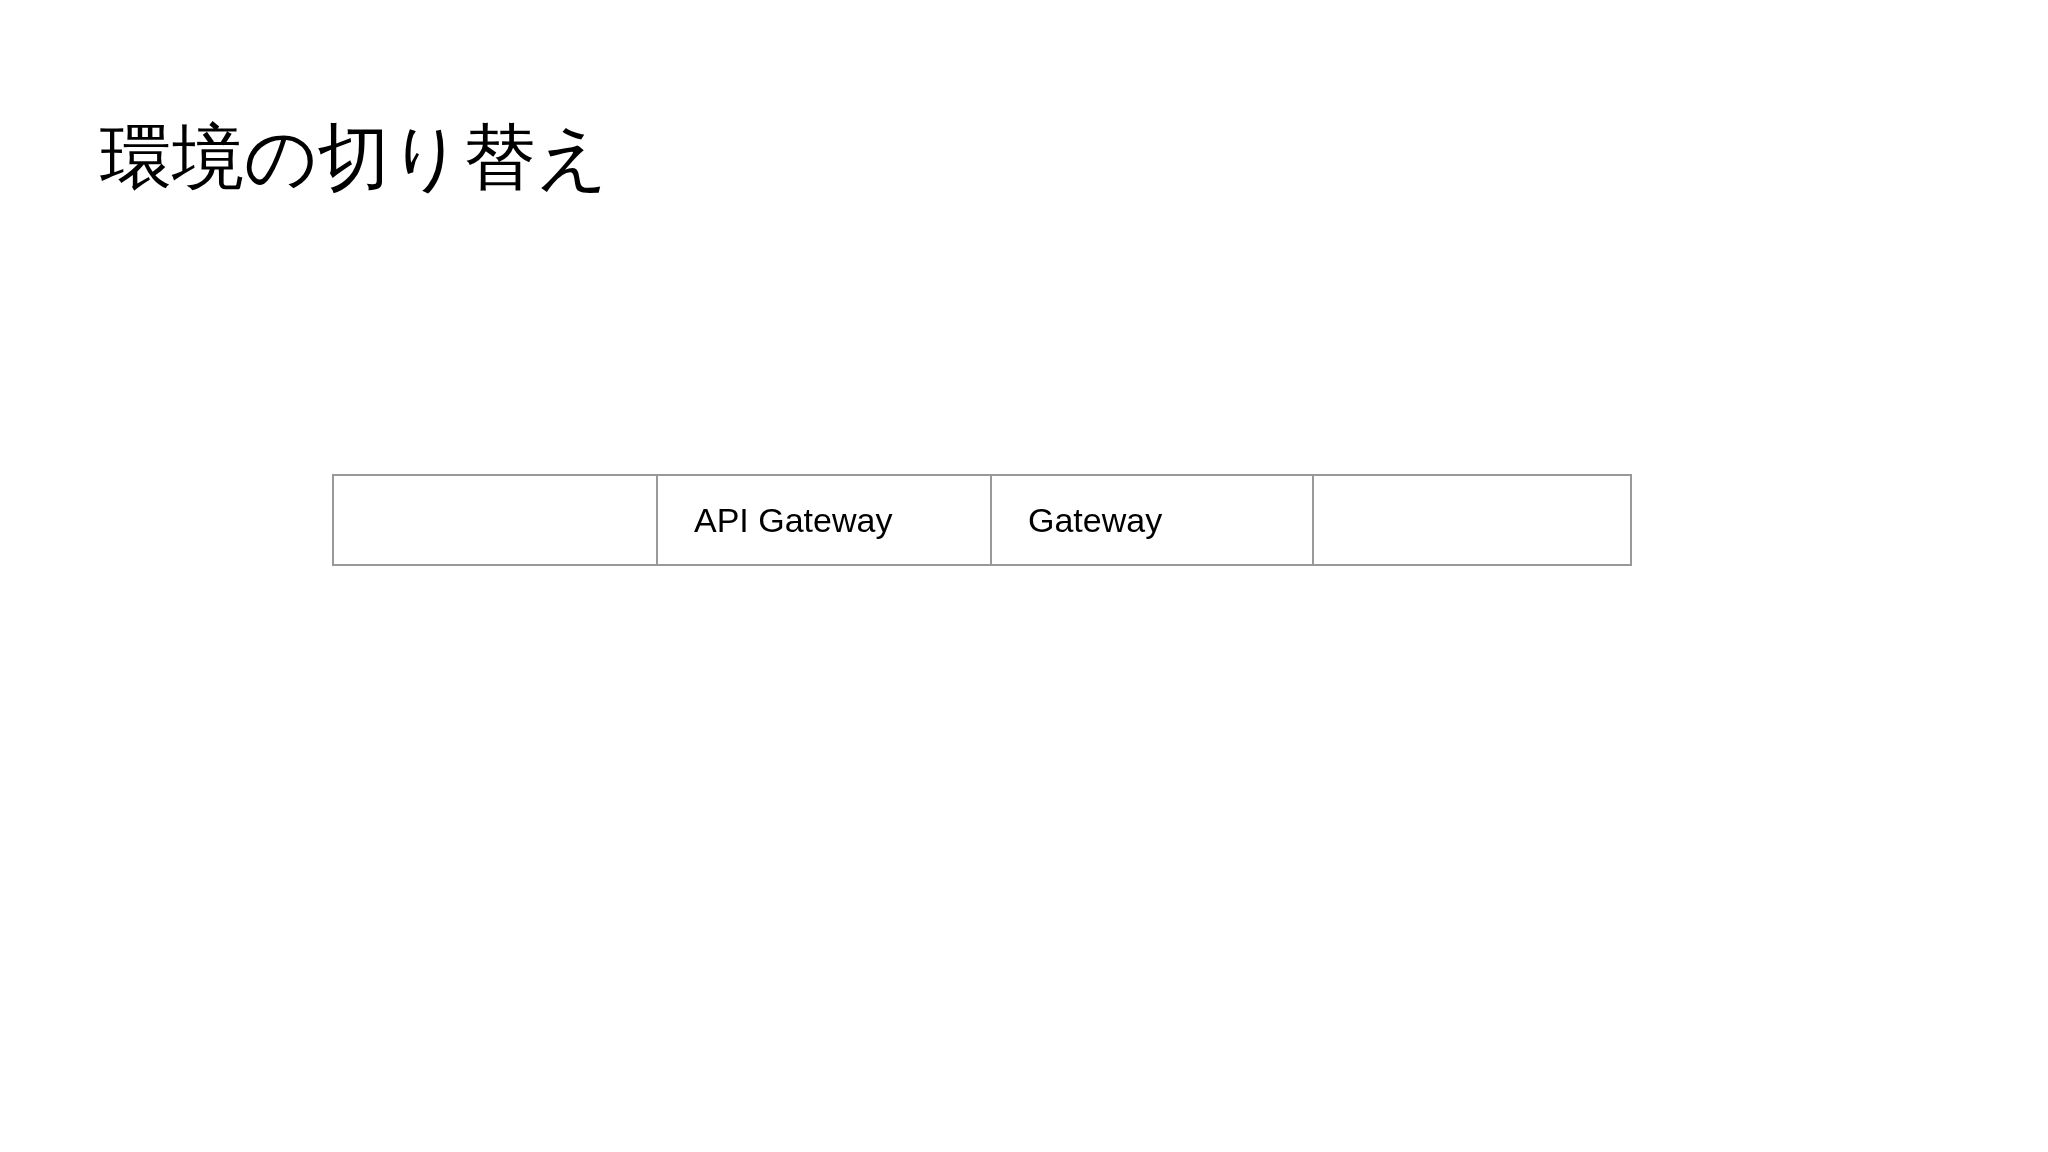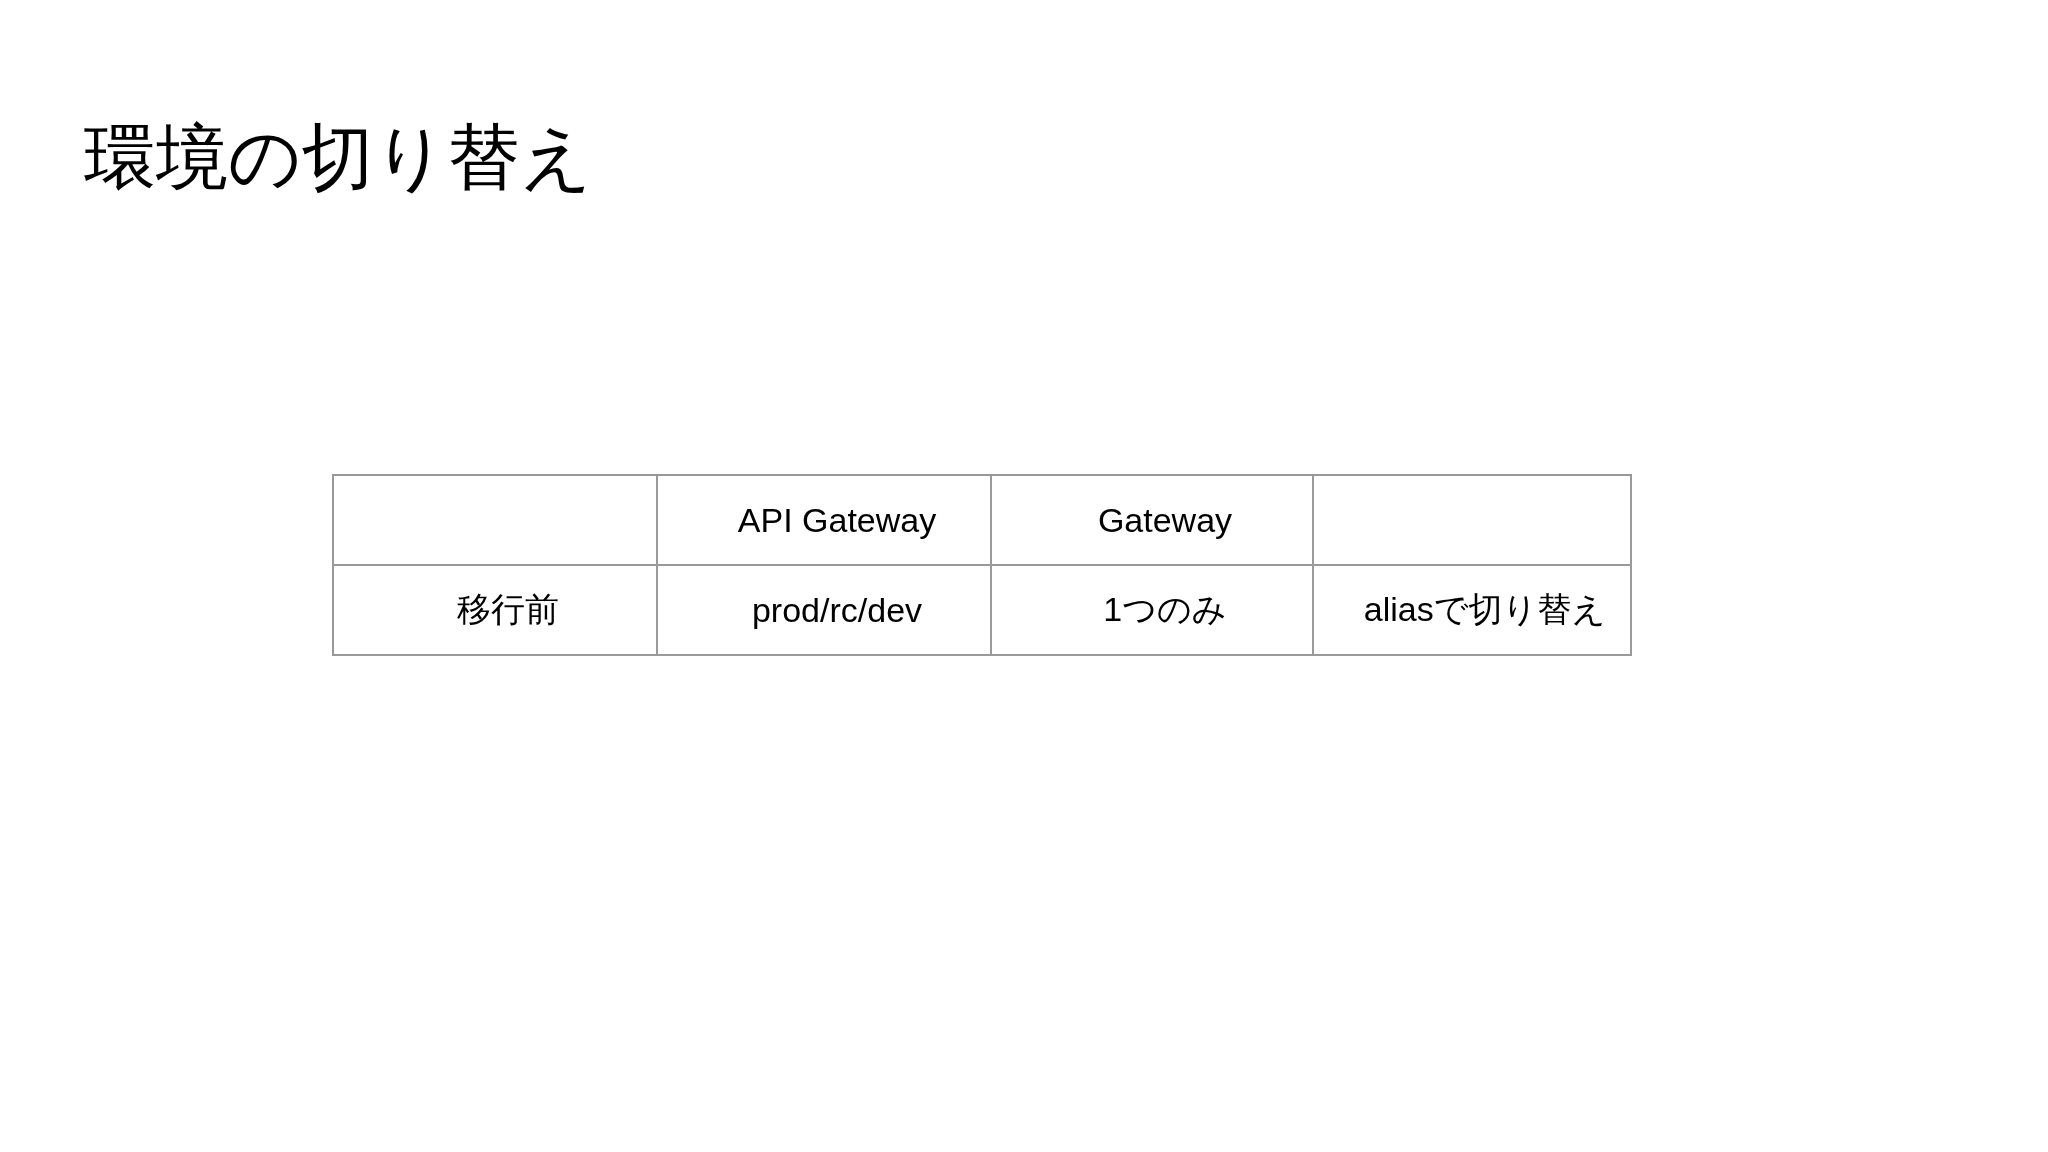--- a/index.html
+++ b/index.html
@@ -14,21 +14,21 @@
     overflow: hidden;
     font-family: "Liberation Sans", "DejaVu Sans", sans-serif;
     color: #000000;
   }
   .slide {
     position: absolute;
     inset: 0;
   }
   .slide-title {
     position: absolute;
-    left: 84px;
+    left: 100px;
     top: 118px;
     margin: 0;
     font-size: 72px;
     font-weight: 400;
     line-height: 1.1;
     color: #000000;
     white-space: nowrap;
   }
   table.env-table {
     position: absolute;
@@ -42,21 +42,21 @@
   table.env-table col.c2 { width: 334px; }
   table.env-table col.c3 { width: 322px; }
   table.env-table col.c4 { width: 318px; }
   table.env-table th,
   table.env-table td {
     border: 2px solid #999999;
     height: 88px;
     padding: 0 10px 0 36px;
     font-size: 34px;
     font-weight: 400;
-    text-align: center;
+    text-align: left;
     vertical-align: middle;
     white-space: nowrap;
     color: #000000;
     background: #ffffff;
   }
 </style>
 </head>
 <body>
 
 <div class="slide">
@@ -72,22 +72,16 @@
     </colgroup>
     <thead>
       <tr>
         <th></th>
         <th>API Gateway</th>
         <th>Gateway</th>
         <th></th>
       </tr>
     </thead>
     <tbody>
-      <tr>
-        <td>移行前</td>
-        <td>prod/rc/dev</td>
-        <td>1つのみ</td>
-        <td>aliasで切り替え</td>
-      </tr>
     </tbody>
   </table>
 
 </div>
 
 </body></html>

